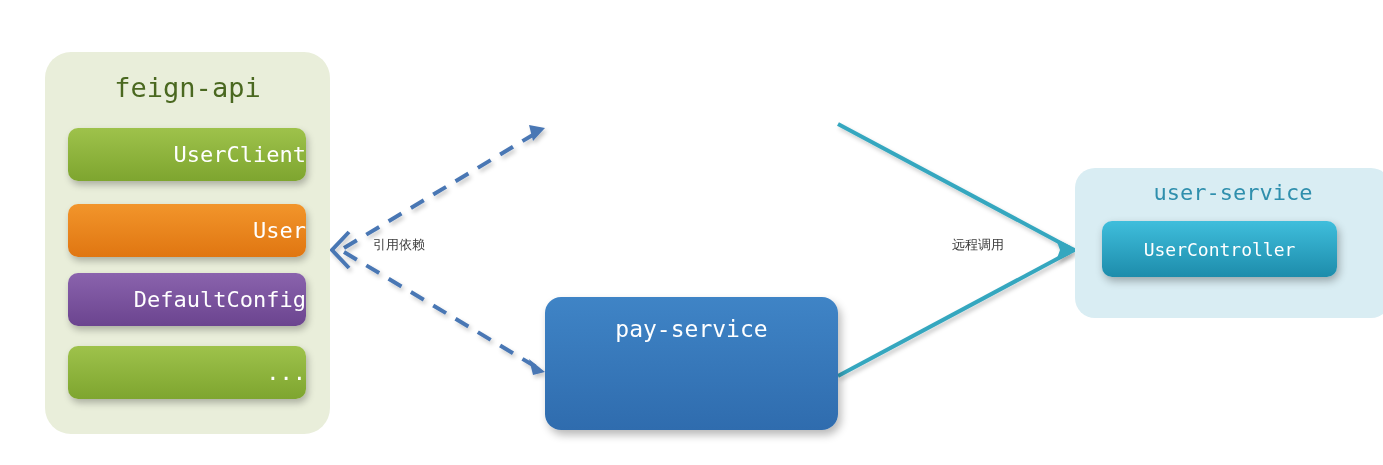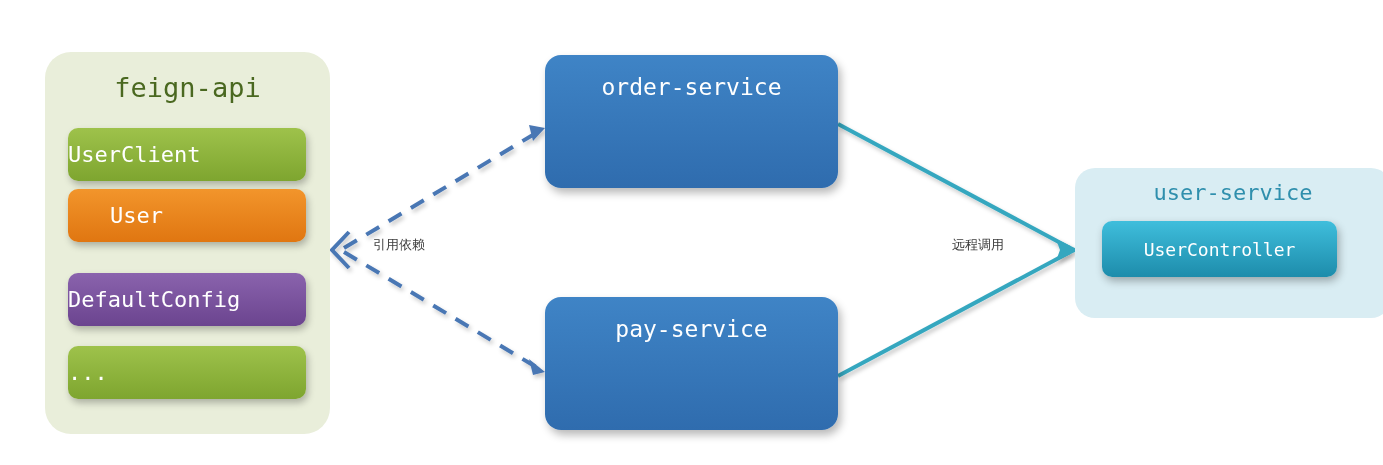--- a/index.html
+++ b/index.html
@@ -45,36 +45,36 @@
     position: absolute;
     left: 23px;
     width: 238px;
     height: 53px;
     border-radius: 10px;
     color: #ffffff;
     font-family: "DejaVu Sans Mono", monospace;
     font-size: 22px;
     display: flex;
     align-items: center;
-    justify-content: flex-start;
+    justify-content: flex-end;
     box-shadow: 2px 4px 7px rgba(0,0,0,0.26);
     box-sizing: border-box;
   }
   .chip.green {
     background: linear-gradient(to bottom, #9dc martin, #9dc14a);
     background: linear-gradient(to bottom, #9ec24b 0%, #7ea52f 100%);
   }
   .chip.orange {
     background: linear-gradient(to bottom, #f2952b 0%, #e07611 100%);
   }
   .chip.purple {
     background: linear-gradient(to bottom, #8a63ad 0%, #6b448f 100%);
   }
   .chip-0 { top: 76px; }
-  .chip-1 { top: 137px; padding-left: 42px; }
+  .chip-1 { top: 152px; padding-left: 42px; }
   .chip-2 { top: 221px; }
   .chip-3 { top: 294px; }
 
   
   .service-box {
     position: absolute;
     width: 293px;
     height: 133px;
     border-radius: 16px;
     background: linear-gradient(to bottom, #3f84c6 0%, #2f6cae 100%);
@@ -199,23 +199,20 @@
       <span>User</span>
     </div>
     <div class="chip purple chip-2">
       <span>DefaultConfig</span>
     </div>
     <div class="chip green chip-3">
       <span>...</span>
     </div>
   </div>
 
-  <div class="service-box" id="order-service-box">
-    <div class="label">order-service</div>
-  </div>
 
   <div class="service-box" id="pay-service-box">
     <div class="label">pay-service</div>
   </div>
 
   <div class="user-panel">
     <div class="user-panel-title">user-service</div>
     <div class="controller-chip">
       <span>UserController</span>
     </div>

